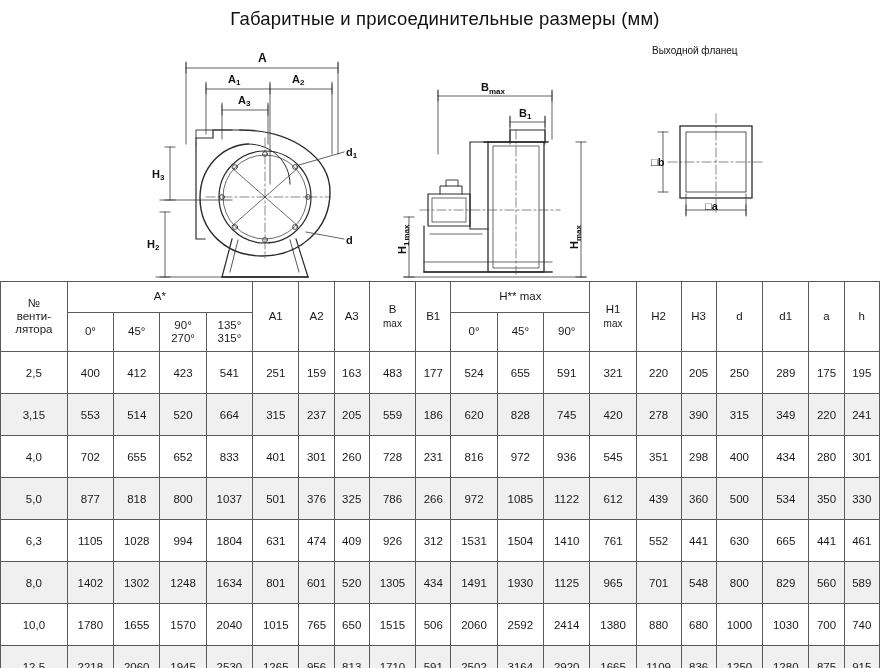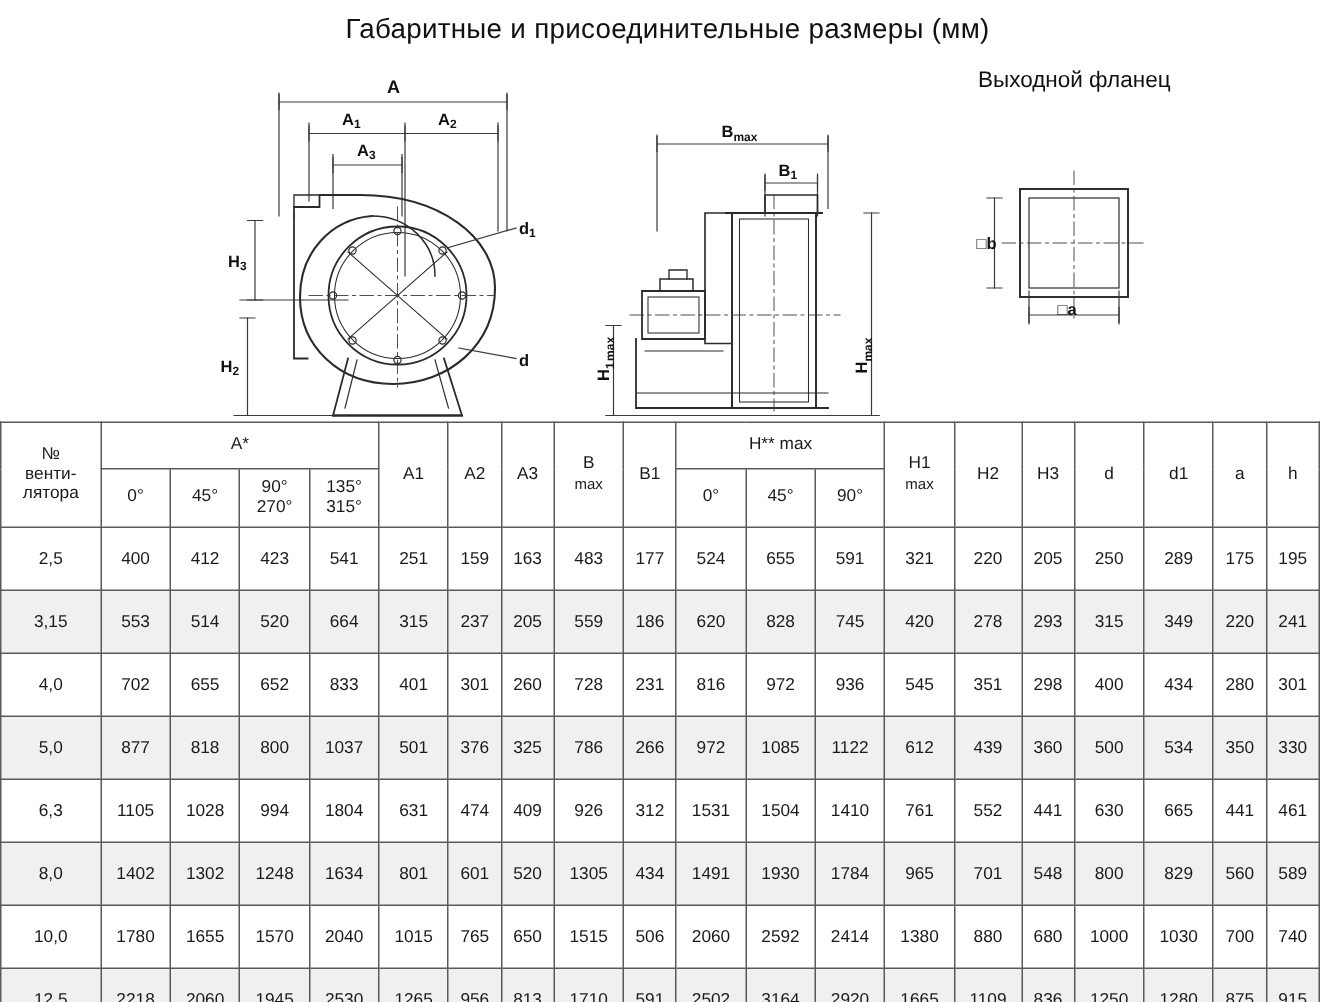--- a/index.html
+++ b/index.html
@@ -37,21 +37,21 @@
     top: 34px;
     left: 0;
     width: 890px;
     height: 245px;
   }
   .drawings svg { display: block; }
   .flange-caption {
     position: absolute;
     left: 652px;
     top: 11px;
-    font-size: 15px;
+    font-size: 10px;
     color: #111;
   }
   
   table.dims {
     position: absolute;
     top: 281px;
     left: 0;
     border-collapse: collapse;
     width: 880px;
     font-size: 11.5px;
@@ -327,21 +327,21 @@
         <td>315</td>
         <td>237</td>
         <td>205</td>
         <td>559</td>
         <td>186</td>
         <td>620</td>
         <td>828</td>
         <td>745</td>
         <td>420</td>
         <td>278</td>
-        <td>293</td>
+        <td>390</td>
         <td>315</td>
         <td>349</td>
         <td>220</td>
         <td>241</td>
       </tr>
       <tr>
         <td>4,0</td>
         <td>702</td>
         <td>655</td>
         <td>652</td>
@@ -412,21 +412,21 @@
         <td>1302</td>
         <td>1248</td>
         <td>1634</td>
         <td>801</td>
         <td>601</td>
         <td>520</td>
         <td>1305</td>
         <td>434</td>
         <td>1491</td>
         <td>1930</td>
-        <td>1784</td>
+        <td>1125</td>
         <td>965</td>
         <td>701</td>
         <td>548</td>
         <td>800</td>
         <td>829</td>
         <td>560</td>
         <td>589</td>
       </tr>
       <tr>
         <td>10,0</td>

